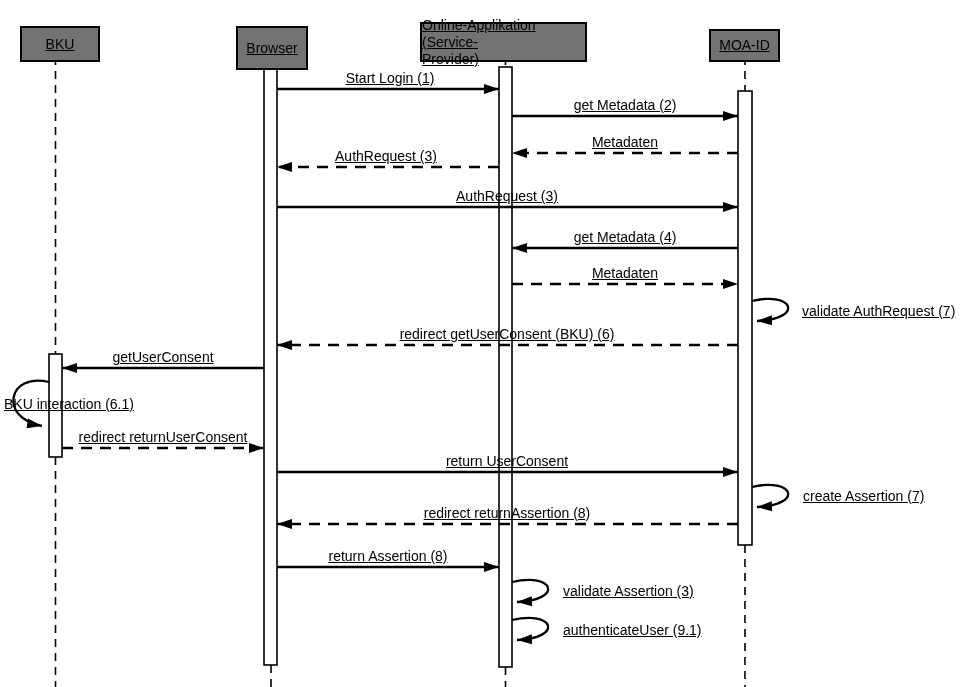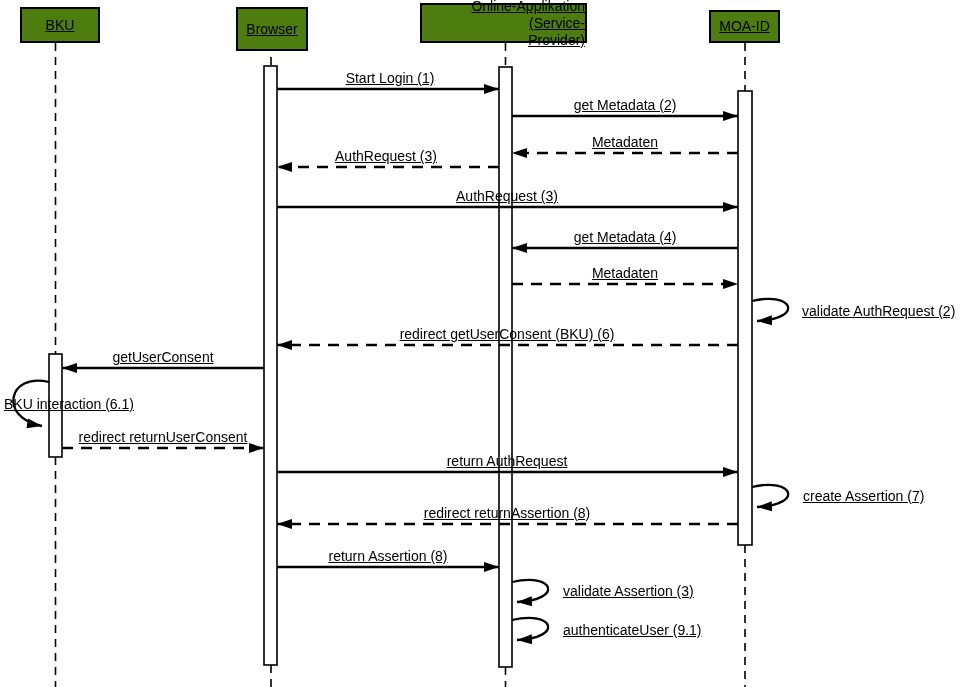--- a/index.html
+++ b/index.html
@@ -6,23 +6,23 @@
   .stage{
     position:relative;width:968px;height:687px;background:#ffffff;overflow:hidden;
     font-family:"Liberation Sans",sans-serif;color:#000;
   }
   .stage svg{position:absolute;left:0;top:0;}
   .ll{stroke:#000;stroke-width:1.6;stroke-dasharray:8 6;fill:none;}
   .bar{fill:#ffffff;stroke:#000;stroke-width:1.6;}
   .msg{stroke:#000;stroke-width:2.3;fill:none;}
   .msg.dashed{stroke-dasharray:11 8;}
   .actor-box{
-    position:absolute;box-sizing:border-box;border:2px solid #000;background:#4d7c0f;
-    display:flex;align-items:center;justify-content:center;text-align:right;
-    font-size:14px;line-height:17px;
+    position:absolute;box-sizing:border-box;border:2px solid #000;background:#737373;
+    display:flex;align-items:center;justify-content:center;text-align:left;
+    font-size:14px;line-height:17px;margin-top:19px;
   }
   .actor-label{text-decoration:underline;white-space:pre-line;}
   .mlabel{
     position:absolute;font-size:14px;line-height:16px;white-space:nowrap;text-decoration:underline;
   }
   .mlabel.centered{transform:translateX(-50%);}
 </style>
 </head>
 <body>
 
@@ -83,25 +83,25 @@
     <span class="actor-label">MOA-ID</span>
   </div>
 
   <div class="mlabel centered" style="left:390px;top:70px">Start Login (1)</div>
   <div class="mlabel centered" style="left:625px;top:97px">get Metadata (2)</div>
   <div class="mlabel centered" style="left:625px;top:134px">Metadaten</div>
   <div class="mlabel centered" style="left:386px;top:148px">AuthRequest (3)</div>
   <div class="mlabel centered" style="left:507px;top:188px">AuthRequest (3)</div>
   <div class="mlabel centered" style="left:625px;top:229px">get Metadata (4)</div>
   <div class="mlabel centered" style="left:625px;top:265px">Metadaten</div>
-  <div class="mlabel" style="left:802px;top:303px">validate AuthRequest (2)</div>
+  <div class="mlabel" style="left:802px;top:303px">validate AuthRequest (7)</div>
   <div class="mlabel centered" style="left:507px;top:326px">redirect getUserConsent (BKU) (6)</div>
   <div class="mlabel centered" style="left:163px;top:349px">getUserConsent</div>
   <div class="mlabel" style="left:4px;top:396px">BKU interaction (6.1)</div>
   <div class="mlabel centered" style="left:163px;top:429px">redirect returnUserConsent</div>
-  <div class="mlabel centered" style="left:507px;top:453px">return AuthRequest</div>
+  <div class="mlabel centered" style="left:507px;top:453px">return UserConsent</div>
   <div class="mlabel" style="left:803px;top:488px">create Assertion (7)</div>
   <div class="mlabel centered" style="left:507px;top:505px">redirect returnAssertion (8)</div>
   <div class="mlabel centered" style="left:388px;top:548px">return Assertion (8)</div>
   <div class="mlabel" style="left:563px;top:583px">validate Assertion (3)</div>
   <div class="mlabel" style="left:563px;top:622px">authenticateUser (9.1)</div>
 
 </div>
 
 </body></html>

